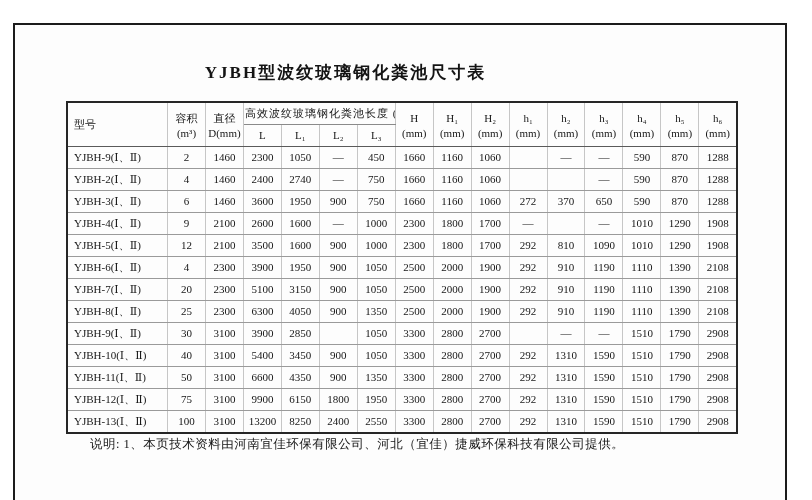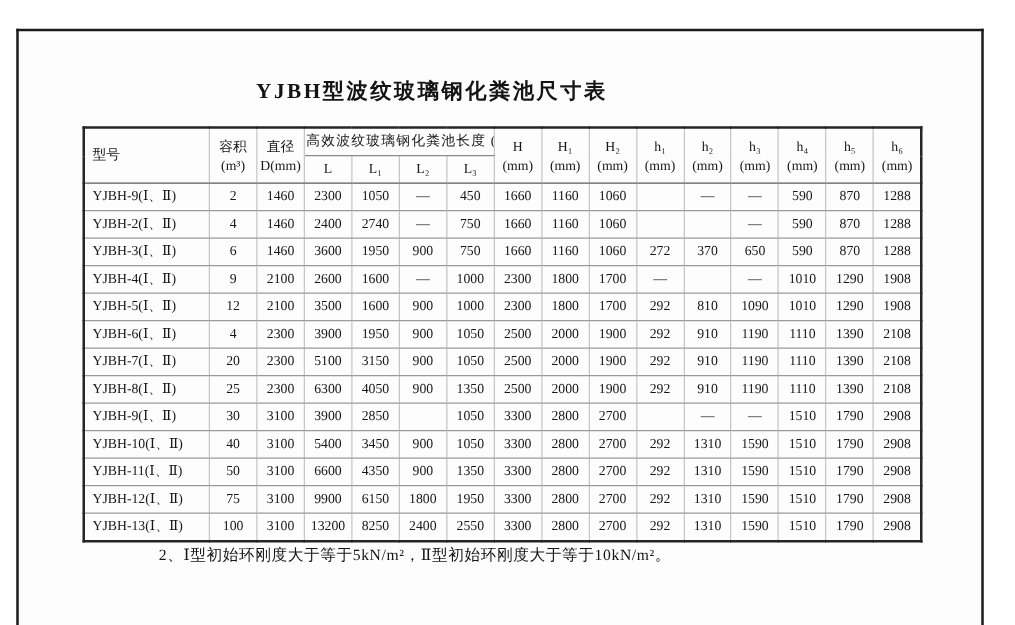--- a/index.html
+++ b/index.html
@@ -343,18 +343,19 @@
           <td>1310</td>
           <td>1590</td>
           <td>1510</td>
           <td>1790</td>
           <td>2908</td>
         </tr>
       </tbody>
   </table>
 
   <div class="notes">
-    <div class="note-line2">
-      <span>2、Ⅰ型初始环刚度大于等于5kN/m²，Ⅱ型初始环刚度大于等于10kN/m²。</span>
+    <div class="note-line1">
+      <span>说明:</span>
+      <span>1、本页技术资料由河南宜佳环保有限公司、河北（宜佳）捷威环保科技有限公司提供。</span>
     </div>
   </div>
 
 </div>
 
 </body></html>

